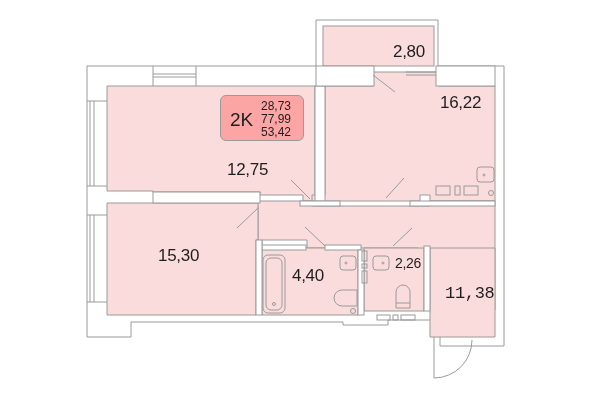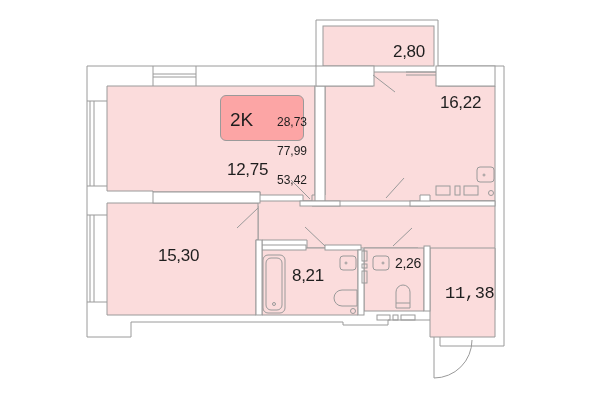--- a/index.html
+++ b/index.html
@@ -3,21 +3,21 @@
 <meta charset="utf-8">
 <style>
   html,body{margin:0;padding:0;background:#ffffff;}
   body{width:600px;height:400px;overflow:hidden;position:relative;font-family:"Liberation Sans",sans-serif;}
   #plan{position:absolute;left:0;top:0;width:600px;height:400px;}
   .lbl{position:absolute;color:#1e1e1e;font-size:17px;letter-spacing:-0.3px;white-space:nowrap;}
   .lbl.small{font-size:14px;}
   .badge{position:absolute;left:220px;top:95px;width:84px;height:46px;background:#fca5a5;border:1px solid #9a9a9a;border-radius:6px;box-sizing:border-box;}
   .badge .type{position:absolute;left:9px;top:13px;font-size:19px;color:#1e1e1e;}
   .badge .areas{position:absolute;left:40px;top:4px;font-size:12px;line-height:13px;color:#1e1e1e;}
-  .badge .areas div{margin:16px;}
+  .badge .areas div{margin:0;}
 </style>
 </head>
 <body>
 
 <svg id="plan" viewBox="0 0 600 400" xmlns="http://www.w3.org/2000/svg">
   <g fill="none" stroke="#9a9a9a" stroke-width="1">
 
     <path d="M87 66 H316 V20 H438 V66 H504 V346 H440 V320 H388 V325 H343 V322 H131 V337 H87 Z"></path>
   </g>
 
@@ -130,15 +130,15 @@
     <div>28,73</div>
     <div>77,99</div>
     <div>53,42</div>
   </div>
 </div>
 
 <div class="lbl" style="left:227px;top:160px;">12,75</div>
 <div class="lbl" style="left:158px;top:246px;">15,30</div>
 <div class="lbl" style="left:440px;top:93px;">16,22</div>
 <div class="lbl" style="left:393px;top:42px;">2,80</div>
-<div class="lbl" style="left:292px;top:266px;">8,21</div>
+<div class="lbl" style="left:292px;top:266px;">4,40</div>
 <div class="lbl small" style="left:395px;top:255px;">2,26</div>
 <div class="lbl" style="left:445px;top:284px;font-family:Liberation Mono, monospace;">11,38</div>
 
 </body></html>

